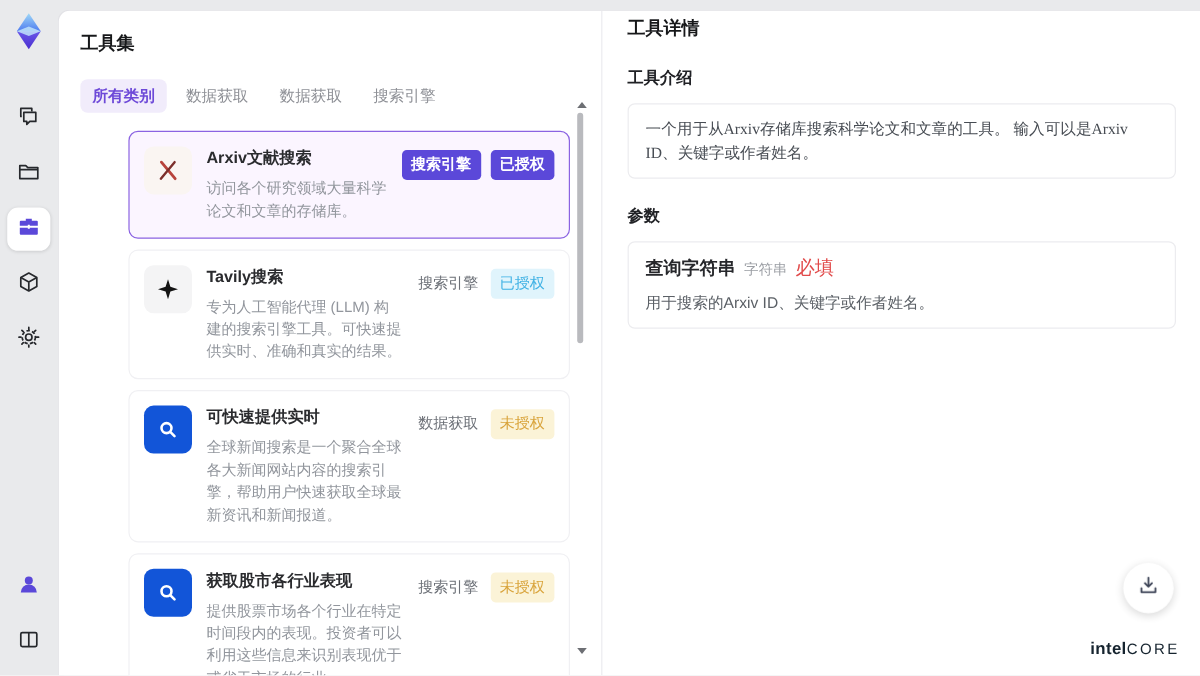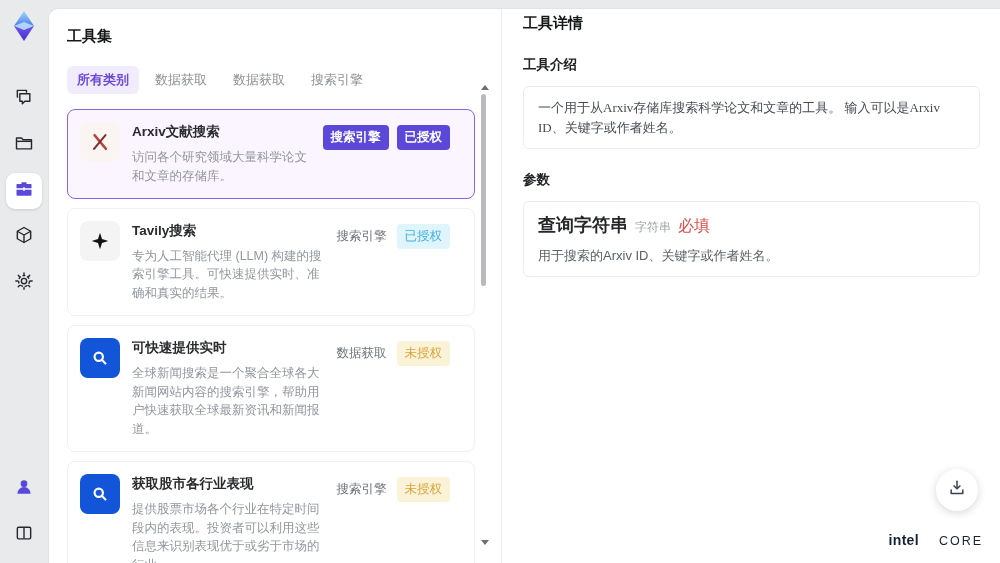--- a/index.html
+++ b/index.html
@@ -17,21 +17,21 @@
   
   .panel { flex:1; margin-top:8px; background:#ffffff; border:1px solid #e2e2e6; border-right:none; border-bottom:none; border-radius:10px 0 0 0; display:flex; overflow:hidden; }
 
   
   .tools-col { width:452px; flex:none; position:relative; padding:18px 26px 0 18px; }
   .tools-title { font-size:15px; font-weight:bold; color:#17181a; margin-bottom:20px; }
   .tabs { display:flex; align-items:center; gap:6px; margin-bottom:15px;text-align:center; }
   .tab { font-size:13px; color:#8e9096; padding:5px 10px; border-radius:6px; cursor:pointer; white-space:nowrap; }
   .tab.active { color:#6d49d8; background:#f1ecfb; font-weight:bold; }
 
-  .card { display:flex; gap:12px; padding:12px 24px 12px 12px; border:1px solid #f0f0f3; border-radius:8px; background:#fff; margin-bottom:9px; cursor:pointer; }
+  .card { display:flex; gap:12px; padding:12px 12px 12px 12px; border:1px solid #f0f0f3; border-radius:8px; background:#fff; margin-bottom:9px; cursor:pointer;margin-left:40px; }
   .card.selected { border:1px solid #8b63e2; background:#fbf5ff; }
   .tool-icon { width:40px; height:40px; flex:none; border-radius:8px; display:grid; place-items:center; }
   .ic-arxiv { background:#faf5f2; }
   .ic-tavily { background:#f4f4f5; }
   .ic-blue { background:#1255d8; }
   .card-main { flex:1; min-width:0; }
   .card-title { font-size:13.5px; font-weight:bold; color:#2a2b2e; margin:1px 0 7px; }
   .card-desc { font-size:12.5px; color:#92969d; line-height:1.5; }
   .card-badges { flex:none; display:flex; gap:8px; align-self:flex-start; margin-top:3px; align-items:center; }
   .badge { font-size:12.5px; padding:4px 8px; border-radius:4px; white-space:nowrap; }
@@ -47,28 +47,28 @@
   .vscroll .down { bottom:0; border-top:5px solid #6d6f74; }
   .vscroll .thumb { position:absolute; top:9px; left:2px; width:5px; height:192px; border-radius:3px; background:#b9babe; cursor:pointer; }
 
   
   .detail-col { flex:1; border-left:1px solid #ececef; padding:5px 20px 0 21px; }
   .detail-title { font-size:15px; font-weight:bold; color:#17181a; margin-bottom:23px; }
   .section-h { font-size:13.5px; font-weight:bold; color:#212226; margin-bottom:12px; }
   .info-box { border:1px solid #ececef; border-radius:6px; background:#fff; padding:11px 14px; margin-bottom:22px; }
   .intro-text { font-size:13px; color:#474c53; line-height:1.5;font-family:Liberation Serif, serif; }
   .param-head { display:flex; align-items:baseline; gap:7px; margin-bottom:10px; }
-  .param-name { font-size:18px; font-weight:bold; color:#26272b; }
+  .param-name { font-size:15px; font-weight:bold; color:#26272b; }
   .param-type { font-size:12px; color:#9b9ea4; }
   .param-req { font-size:16px; color:#e14a4a; }
   .param-desc { font-size:13px; color:#5b6066; }
 
   
   .fab { position:fixed; right:22px; bottom:52px; width:42px; height:42px; border-radius:50%; background:#ffffff; box-shadow:0 2px 8px rgba(0,0,0,.16); display:grid; place-items:center; cursor:pointer; }
-  .intel { position:fixed; right:17px; bottom:15px; color:#16242f; display:flex; align-items:baseline; gap:20px; }
+  .intel { position:fixed; right:17px; bottom:15px; color:#16242f; display:flex; align-items:baseline; gap:0; }
   .intel .i { font-size:14px; font-weight:bold; letter-spacing:.3px; }
   .intel .c { font-size:12.5px; letter-spacing:2px; font-weight:400; }
 </style>
 </head>
 <body>
 
 <div class="app">
 
   <div class="rail">
     <div class="rail-logo">

